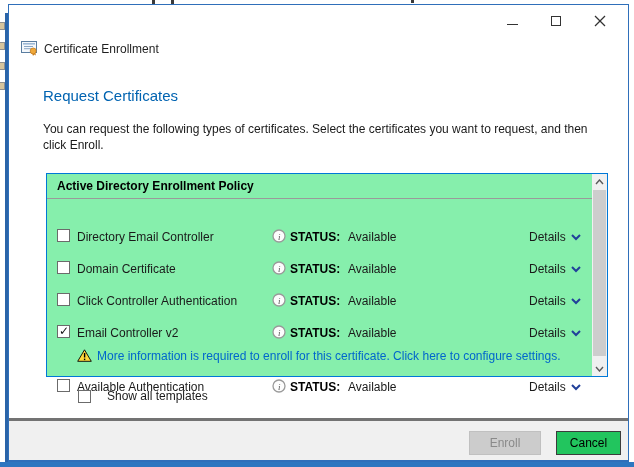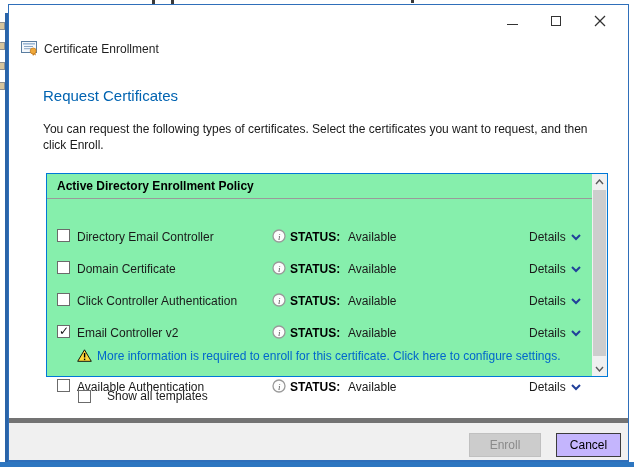--- a/index.html
+++ b/index.html
@@ -51,24 +51,24 @@
   
   .scrollbar { position:absolute; top:0; right:0; width:15px; height:202px; background:#f0f0f0; }
   .sb-btn { position:absolute; left:0; width:15px; height:15px; display:flex; align-items:center; justify-content:center; }
   .sb-up { top:0; } .sb-down { bottom:0; }
   .sb-thumb { position:absolute; left:1px; top:16px; width:13px; height:166px; background:#cdcdcd; }
   
   .showall { position:absolute; left:37px; top:384px; display:flex; align-items:center; gap:16px;margin-left:32px; }
   .showall .cb { position:relative; }
   .showall-label { color:#1a1a1a; }
   
-  .footer { position:absolute; left:0; right:0; bottom:0; height:42px; background:#f0f0f0; border-top:5px solid #737373;padding-left:24px; }
+  .footer { position:absolute; left:0; right:0; bottom:0; height:42px; background:#f0f0f0; border-top:3px solid #737373;padding-left:24px; }
   .btn { position:absolute; top:10px; height:24px; text-align:center; font-size:12px; line-height:22px; }
   .btn-enroll { right:87px; width:72px; background:#cccccc; border:1px solid #c0c0c0; color:#8a8a8a; }
-  .btn-cancel { right:7px; width:65px; background:#c4b5fd; border:1px solid #3c3c3c; color:#000;text-align:center; }
+  .btn-cancel { right:7px; width:65px; background:#22c55e; border:1px solid #3c3c3c; color:#000;text-align:center; }
 </style>
 </head>
 <body>
 
 <div class="backdrop-leftbar"></div>
 <div class="backdrop-bottombar"></div>
 <div class="frag-icon" style="top:22px;"></div>
 <div class="frag-icon" style="top:42px;"></div>
 <div class="frag-icon" style="top:62px;"></div>
 <div class="frag-icon" style="top:82px;"></div>

